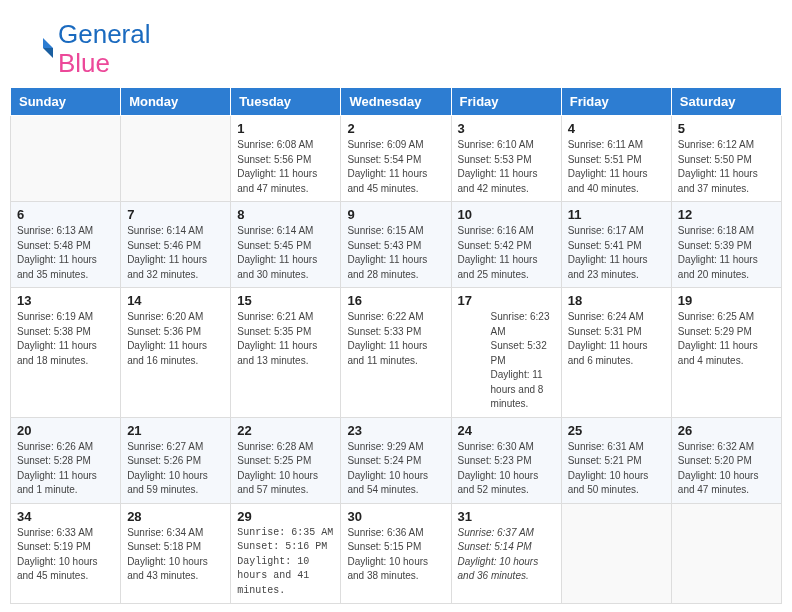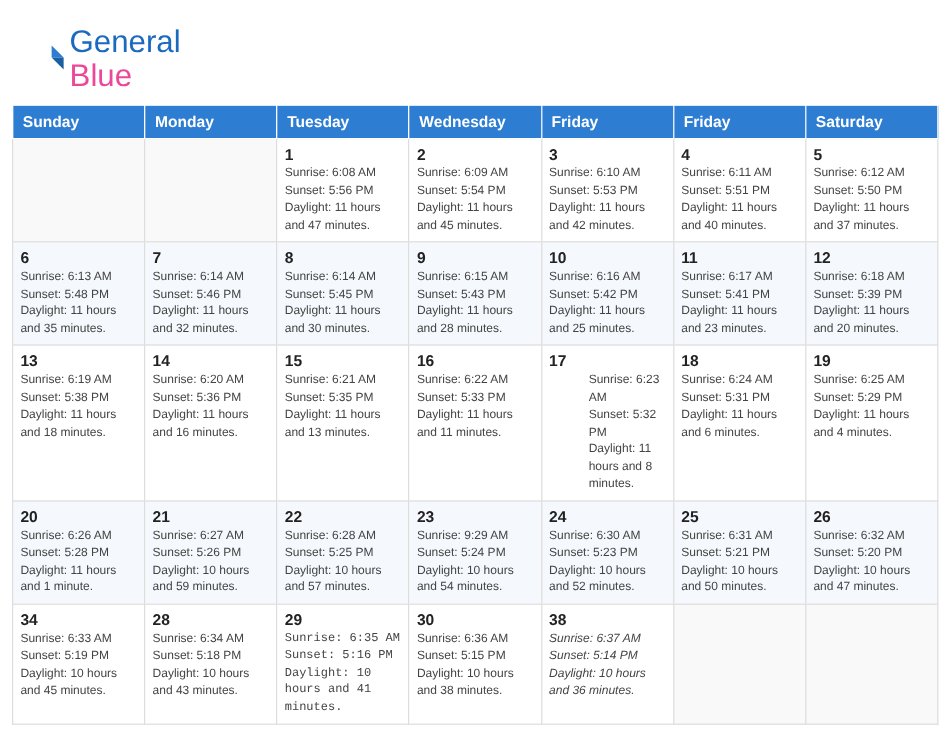--- a/index.html
+++ b/index.html
@@ -313,21 +313,21 @@
 Sunset: 5:16 PM
 Daylight: 10 hours and 41 minutes.</div>
         </td>
         <td>
           <div class="day-num">30</div>
           <div class="day-info" style="white-space: pre-line;">Sunrise: 6:36 AM
 Sunset: 5:15 PM
 Daylight: 10 hours and 38 minutes.</div>
         </td>
         <td>
-          <div class="day-num">38</div>
+          <div class="day-num">31</div>
           <div class="day-info" style="white-space: pre-line; font-style: italic;">Sunrise: 6:37 AM
 Sunset: 5:14 PM
 Daylight: 10 hours and 36 minutes.</div>
         </td>
         <td class="empty"></td>
         <td class="empty"></td>
       </tr>
     </tbody>
 </table>
 

